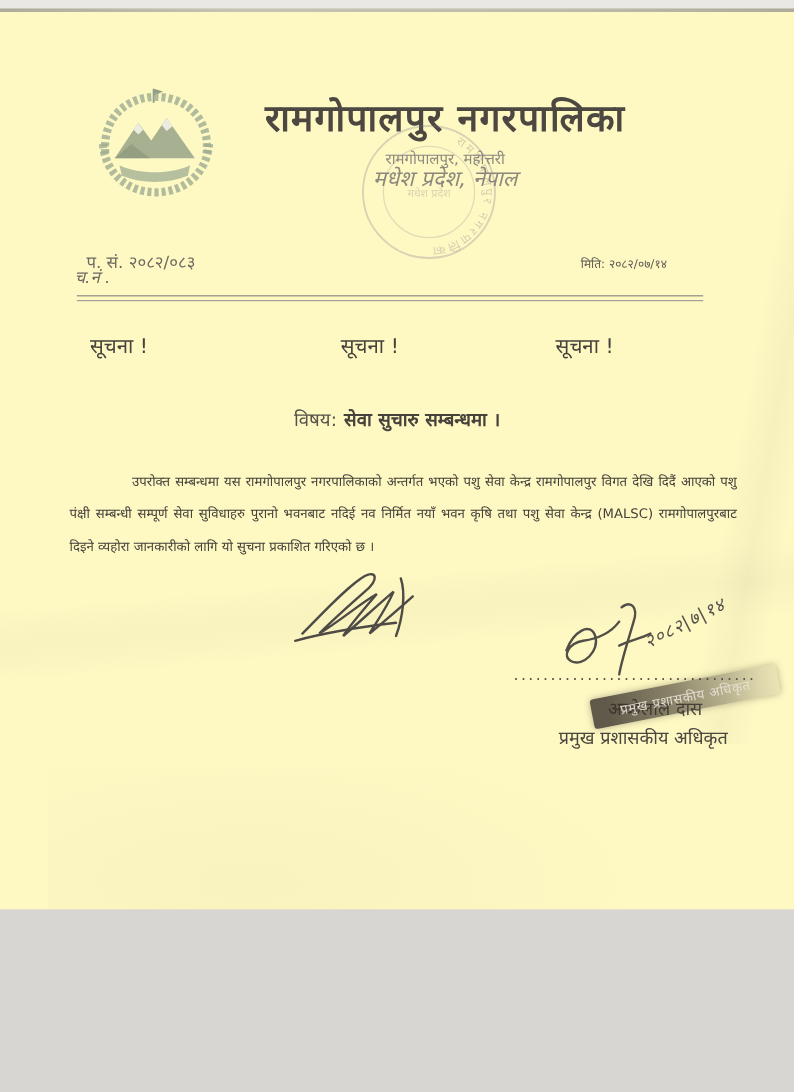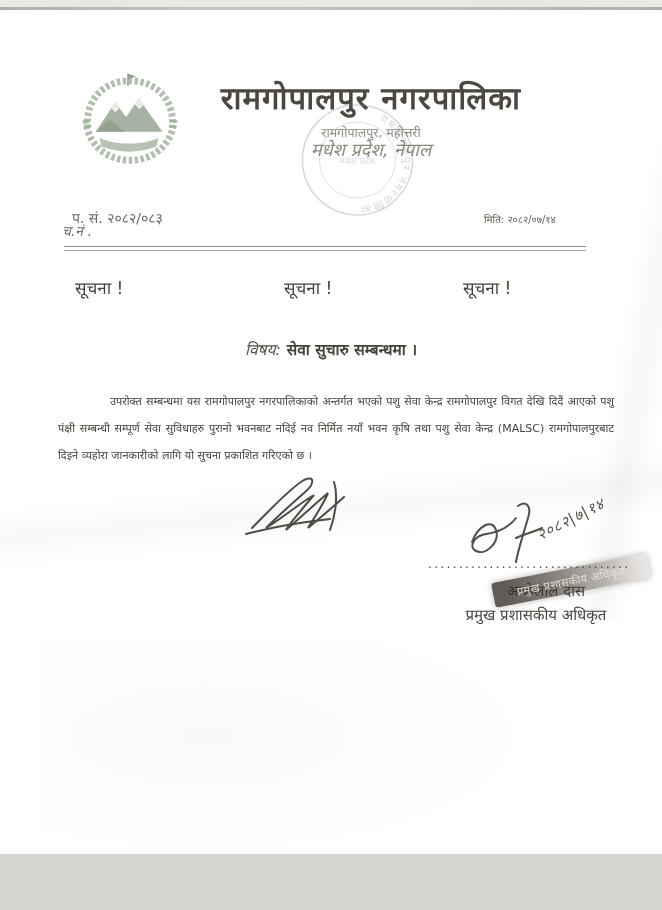--- a/index.html
+++ b/index.html
@@ -1,18 +1,18 @@
 <!DOCTYPE html>
 <html><head>
 <meta charset="utf-8">
 <style>
   html,body{margin:0;padding:0;background:#d8d6d2;}
   .page{
-    position:relative;width:662px;height:854px;margin:0 auto;overflow:hidden;
-    background:#ffffff;
+    position:relative;width:662px;height:758px;margin:0 auto;overflow:hidden;
+    background:#fef9c3;
     font-family:"DejaVu Sans",sans-serif;color:#45413b;
   }
   
   .scan-top-edge{position:absolute;top:7px;left:0;width:662px;height:3px;
     background:linear-gradient(90deg,#9a9894,#b8b6b1 30%,#aeaca7 70%,#9a9894);opacity:.8;}
   .scan-top-shadow{position:absolute;top:0;left:0;width:662px;height:7px;background:#e9e8e4;}
   .crease{position:absolute;pointer-events:none;}
   .crease.c1{top:120px;right:0;width:140px;height:500px;
     background:linear-gradient(100deg,rgba(0,0,0,0) 60%,rgba(90,85,80,.05) 72%,rgba(0,0,0,0) 84%);}
   .crease.c2{top:380px;left:0;width:662px;height:260px;
@@ -35,21 +35,21 @@
   .date{position:absolute;left:440px;top:212px;font-size:10px;color:#5f5b53;margin-left:44px;}
   .rule{position:absolute;left:64px;top:246px;width:522px;height:3px;
     border-top:1.5px solid #8f8c85;border-bottom:1px solid #a5a29b;}
 
   
   .notice{position:absolute;top:276px;font-size:17px;font-weight:400;color:#46423c;}
   .notice.n1{left:75px;} .notice.n2{left:284px;} .notice.n3{left:463px;}
 
   
   .subject{position:absolute;left:0;width:662px;top:338px;text-align:center;font-size:15.5px;color:#46423c;}
-  .subject .lbl{font-style:italic;margin-right:6px;color:#56524b;}
+  .subject .lbl{margin-right:6px;color:#56524b;}
   .subject .txt{font-weight:600;text-underline-offset:4px;}
 
   
   .body-par{position:absolute;left:58px;top:388px;width:556px;
     font-size:11px;line-height:27px;text-align:justify;text-indent:52px;color:#45413b;}
 
   
   .sig-mid{position:absolute;left:238px;top:470px;width:130px;height:74px;}
   .sig-right{position:absolute;left:462px;top:498px;width:115px;height:76px;}
   .hand-date{position:absolute;left:542px;top:524px;font-size:15px;color:#57534d;

